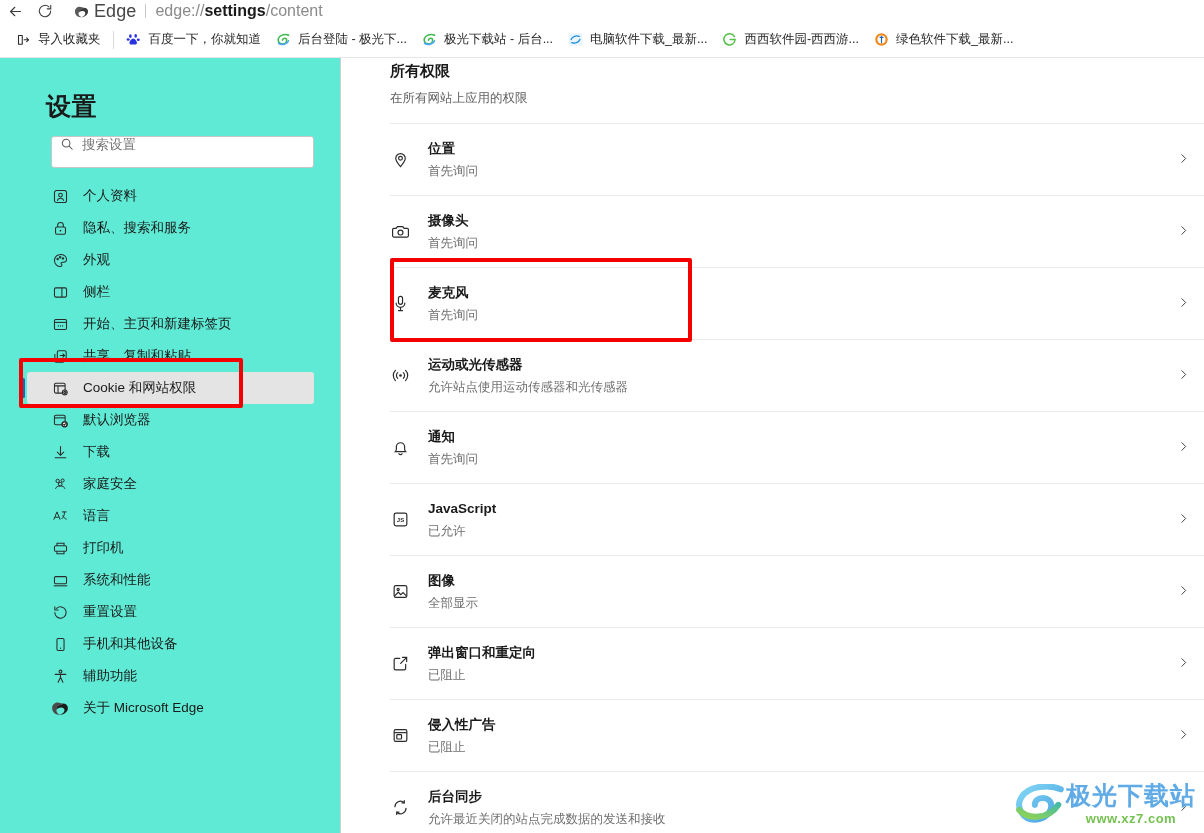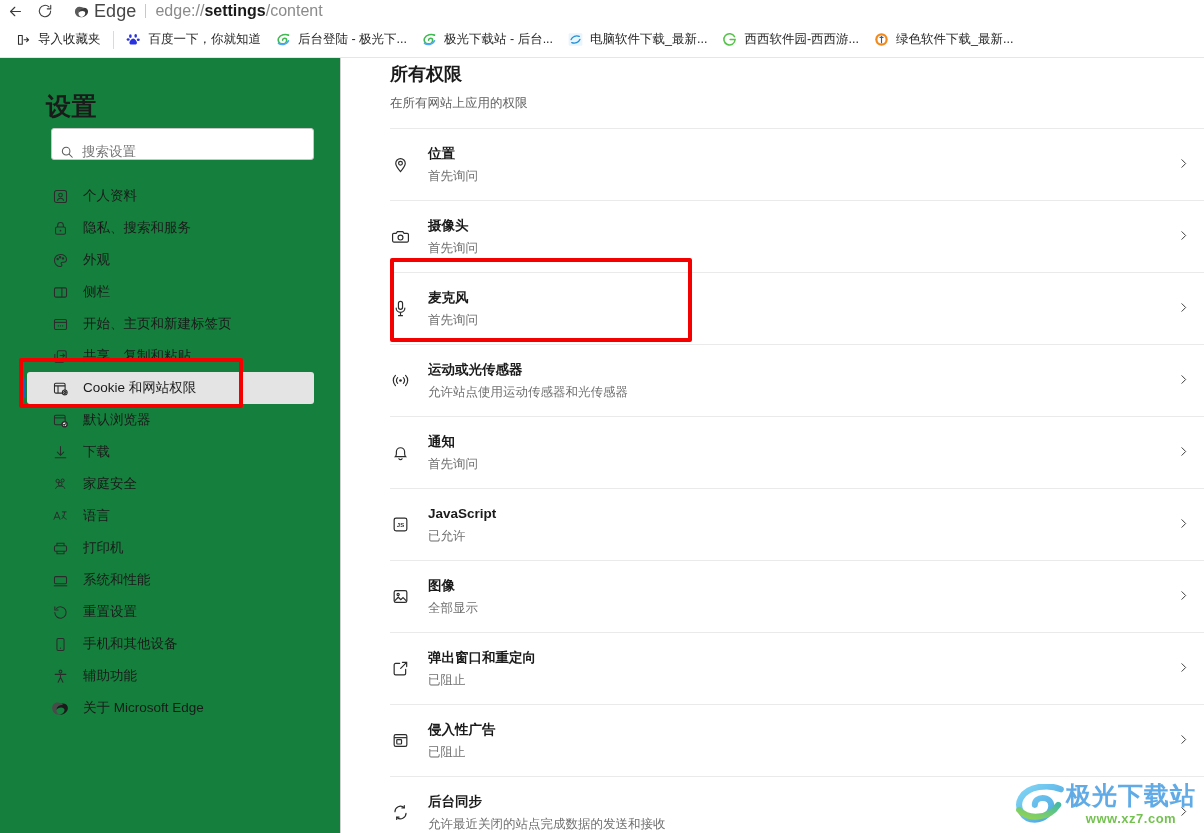--- a/index.html
+++ b/index.html
@@ -55,33 +55,33 @@
     height: 26px; padding: 0 7px; border-radius: 4px;
     font-size: 12.5px; color: #262626; white-space: nowrap;
   }
   .bm-ico { width: 16px; height: 16px; margin-right: 7px; flex:0 0 auto;
             display:flex; align-items:center; justify-content:center; }
   .bm-div { width:1px; height:18px; background:#dadada; margin: 0 5px; }
 
   
   .settings-sidebar {
     position: absolute; top: 58px; left: 0; width: 341px; height: 775px;
-    background: #15803d;
+    background: #5eead4;
     border-right: 1px solid #d0d0d0;
     overflow: hidden;
   }
   .settings-title {
     position: absolute; left: 46px; top: 32px;
     font-size: 25px; font-weight: 700; color: #1a1a1a; letter-spacing: .5px;
   }
   .search-box {
-    position: absolute; left: 51px; top: 70px;
+    position: absolute; left: 51px; top: 78px;
     width: 263px; height: 32px;
     background: #ffffff; border: 1px solid #c7c7c7; border-radius: 3px;
-    display: flex; align-items: flex-end;
+    display: flex; align-items: flex-start;
   }
   .search-box .sicon { width: 30px; display:flex; align-items:center; justify-content:center; color:#5d5d5d; }
   .search-box input {
     flex: 1; border: none; outline: none; background: transparent;
     font-size: 13.5px; color: #1a1a1a;
     font-family: "Liberation Sans", sans-serif;
   }
   .search-box input::placeholder { color: #767676; }
 
   .nav-list { position: absolute; left: 0; top: 122px; width: 341px; }
@@ -105,21 +105,21 @@
   .nav-label { font-size: 13.5px; color:#1a1a1a; white-space: nowrap; }
 
   
   .content-pane {
     position: absolute; top: 58px; left: 342px; width: 862px; height: 775px;
     background: #ffffff; overflow: hidden;
   }
   .content-inner { position: relative; width: 862px; padding-left: 48px; }
 
   .section-head { padding-top: 4px; padding-bottom: 16px; }
-  .section-head h2 { font-size: 18px; font-weight: 700; color: #1a1a1a; margin-bottom: 9px; }
+  .section-head h2 { font-size: 15px; font-weight: 700; color: #1a1a1a; margin-bottom: 9px; }
   .section-head p  { font-size: 12.5px; color: #616161; }
 
   .perm-row {
     position: relative;
     display: flex; align-items: center;
     height: 72px;
     border-top: 1px solid #eaeaea;
   }
   .perm-ico {
     width: 20px; height: 20px; margin-right: 18px; flex:0 0 auto;

